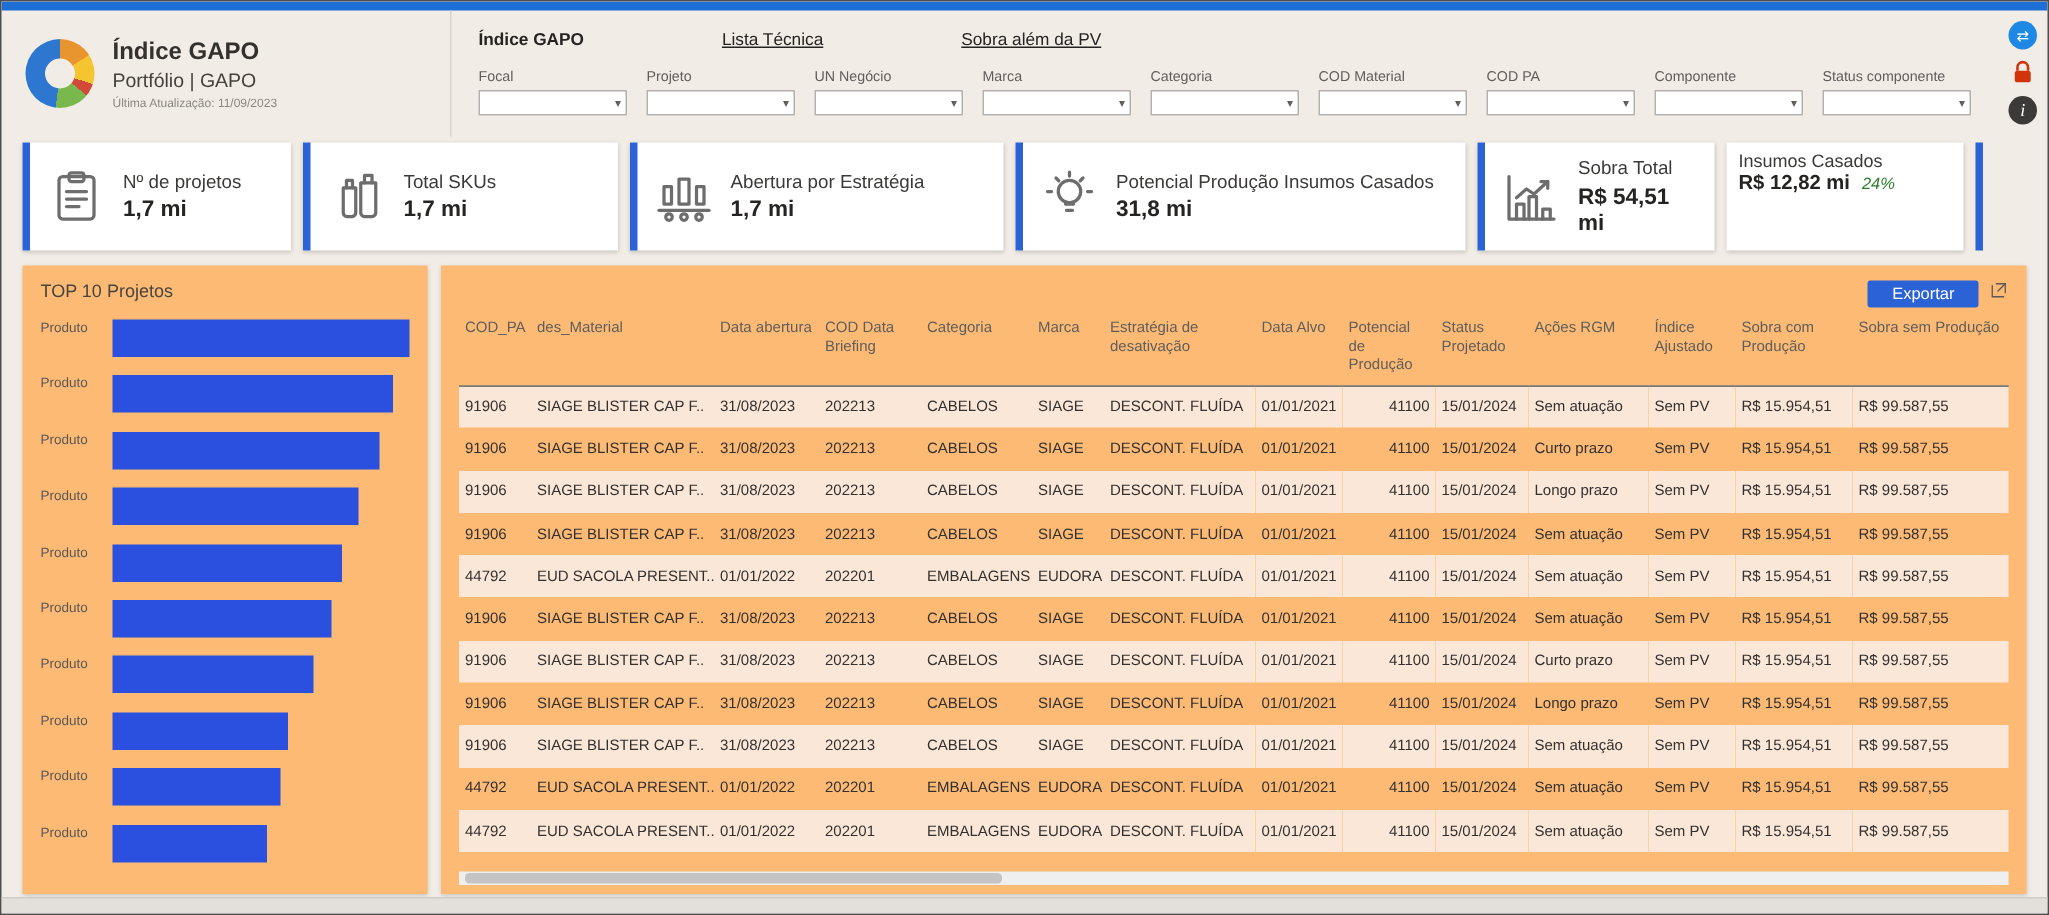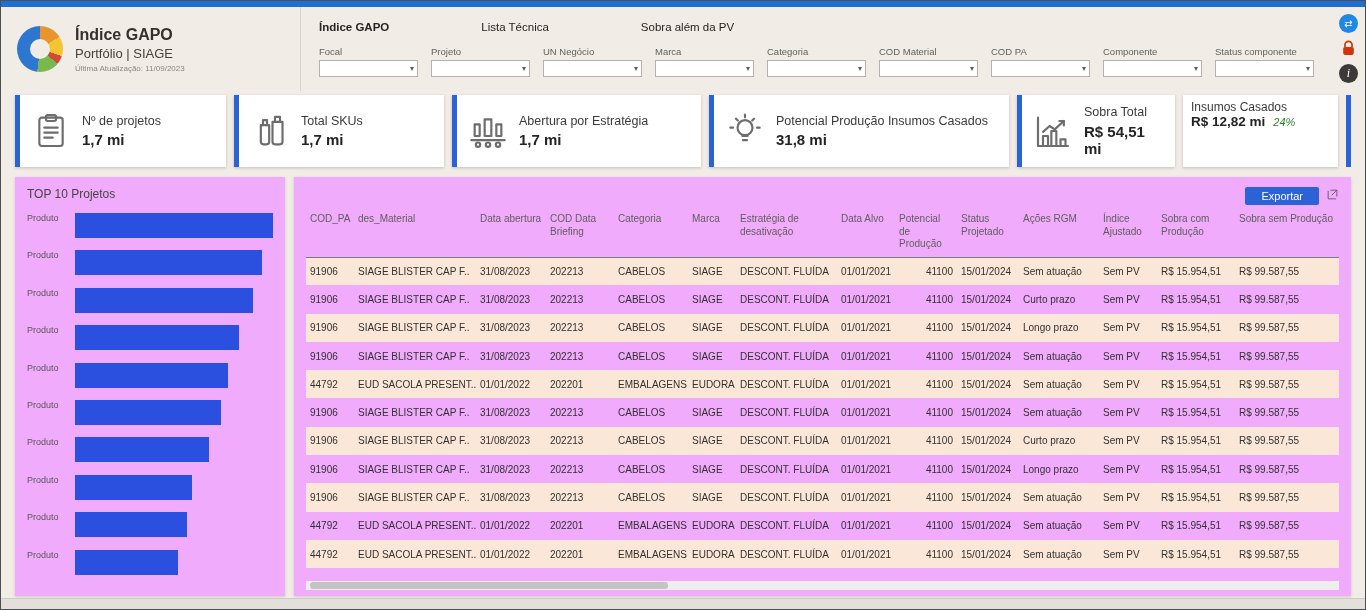--- a/index.html
+++ b/index.html
@@ -12,51 +12,51 @@
   .logo{width:46px;height:46px;border-radius:50%;flex:none;position:relative;
         background:conic-gradient(#e8952f 0 16%,#f4c531 16% 30%,#d2493a 30% 36%,#79b84d 36% 52%,#2e77d0 52% 100%)}
   .logo::after{content:"";position:absolute;inset:13px;background:#f1ece5;border-radius:50%}
   .htitle{font-size:16px;font-weight:bold;color:#33312e}
   .hsub{font-size:13px;color:#44423e;margin-top:2px}
   .hupd{font-size:8px;color:#8a8884;margin-top:3px}
   .hright{flex:1;padding:14px 40px 0 18px}
   .tabs{display:flex;gap:92px}
   .tab{font-size:11.5px;color:#252423;white-space:nowrap;cursor:pointer}
   .tab.active{font-weight:bold}
-  .tab:not(.active){}
+  .tab:not(.active){text-decoration:underline}
   .filters{display:flex;gap:13px;margin-top:13px}
   .filter{width:99px;flex:none}
   .flabel{font-size:9.5px;color:#605e5c;margin-bottom:3px;white-space:nowrap;overflow:hidden}
   .fbox{height:17px;background:#fff;border:1px solid #b3b0ad;display:flex;align-items:center;justify-content:flex-end;padding:0 3px;cursor:pointer}
   .chev{font-size:8px;color:#605e5c;line-height:1}
   
   .float-icons{position:absolute;top:13px;right:7px;display:flex;flex-direction:column;gap:6px;align-items:center;z-index:5}
   .fi{width:19px;height:19px;border-radius:50%;display:flex;align-items:center;justify-content:center;color:#fff;font-size:10px;cursor:pointer}
   .fi.sync{background:#1e88e5}
   .fi.lock{background:transparent}
   .fi.lock svg{width:17px;height:17px}
   .fi.info{background:#3b3a39;font-family:"Liberation Serif",serif;font-style:italic;font-size:12px}
   
   .kpis{display:flex;gap:8px;padding:4px 14px 0;align-items:stretch}
   #kpi-cards{display:flex;gap:8px}
   .card{background:#fff;border-left:5px solid #2b62d6;box-shadow:0 1px 3px rgba(0,0,0,.2);height:72px;display:flex;align-items:center;padding:0 10px;gap:10px}
-  .card.w1{width:211px}.card.w2{width:210px}.card.w3{width:249px}.card.w4{width:300px}.card.w5{width:158px}
+  .card.w1{width:179px}.card.w2{width:210px}.card.w3{width:249px}.card.w4{width:300px}.card.w5{width:158px}
   .kicon{width:42px;height:42px;flex:none;display:flex;align-items:center;justify-content:center}
   .kicon svg{width:40px;height:40px;stroke:#6d6d6d;fill:none;stroke-width:1.3;stroke-linecap:round;stroke-linejoin:round}
   .klabel{font-size:12.5px;color:#3b3a39;line-height:1.25}
   .kvalue{font-size:15px;font-weight:bold;color:#252423;margin-top:2px}
   .insumos{width:158px;background:#fff;box-shadow:0 1px 3px rgba(0,0,0,.2);height:72px;padding:5px 8px;display:flex;flex-direction:row;justify-content:space-between}
   .ins-label{font-size:12px;color:#3b3a39}
   .ins-line{display:flex;align-items:baseline;gap:8px}
   .ins-value{font-size:13.5px;font-weight:bold;color:#252423}
   .ins-pct{font-size:11px;color:#2d7d2f;font-style:italic}
   .endaccent{width:5px;background:#2b62d6;height:72px;flex:none}
   
   .main{display:flex;margin:10px 14px 0;gap:9px;height:419px}
-  .panel{background:#f0abfc;box-shadow:0 1px 3px rgba(0,0,0,.15)}
+  .panel{background:#fdba74;box-shadow:0 1px 3px rgba(0,0,0,.15)}
   .chart-panel{width:270px;padding:10px 12px;flex:none}
   .chart-title{font-size:12px;color:#474540}
   .bars{margin-top:12px}
   .bar-row{display:flex;height:37.4px}
   .bar-label{width:48px;font-size:9px;color:#5a5856;flex:none}
   .bar{height:25px;background:#2b50e0}
   .table-panel{flex:1;padding:8px 12px 6px;display:flex;flex-direction:column;min-width:0}
   .export-row{display:flex;justify-content:flex-end;align-items:center;gap:7px;height:22px;flex:none}
   .export-btn{background:#2b62d6;color:#fff;font-size:11px;padding:3px 16px;border:none;border-radius:2px;cursor:pointer;font-family:"Liberation Sans",sans-serif}
   .ext-icon svg{width:13px;height:13px;stroke:#5a5856;fill:none;stroke-width:1.6;stroke-linecap:round}
@@ -83,21 +83,21 @@
       </svg>
   </div>
   <div class="fi info">i</div>
 </div>
 
 <div class="header">
   <div class="hleft">
     <div class="logo"></div>
     <div>
       <div class="htitle">Índice GAPO</div>
-      <div class="hsub">Portfólio | SIAGE</div>
+      <div class="hsub">Portfólio | GAPO</div>
       <div class="hupd">Última Atualização: 11/09/2023</div>
     </div>
   </div>
   <div class="hright">
     <div class="tabs">
         <div class="tab active">Índice GAPO</div>
         <div class="tab">Lista Técnica</div>
         <div class="tab">Sobra além da PV</div>
       </div>
     <div class="filters">

